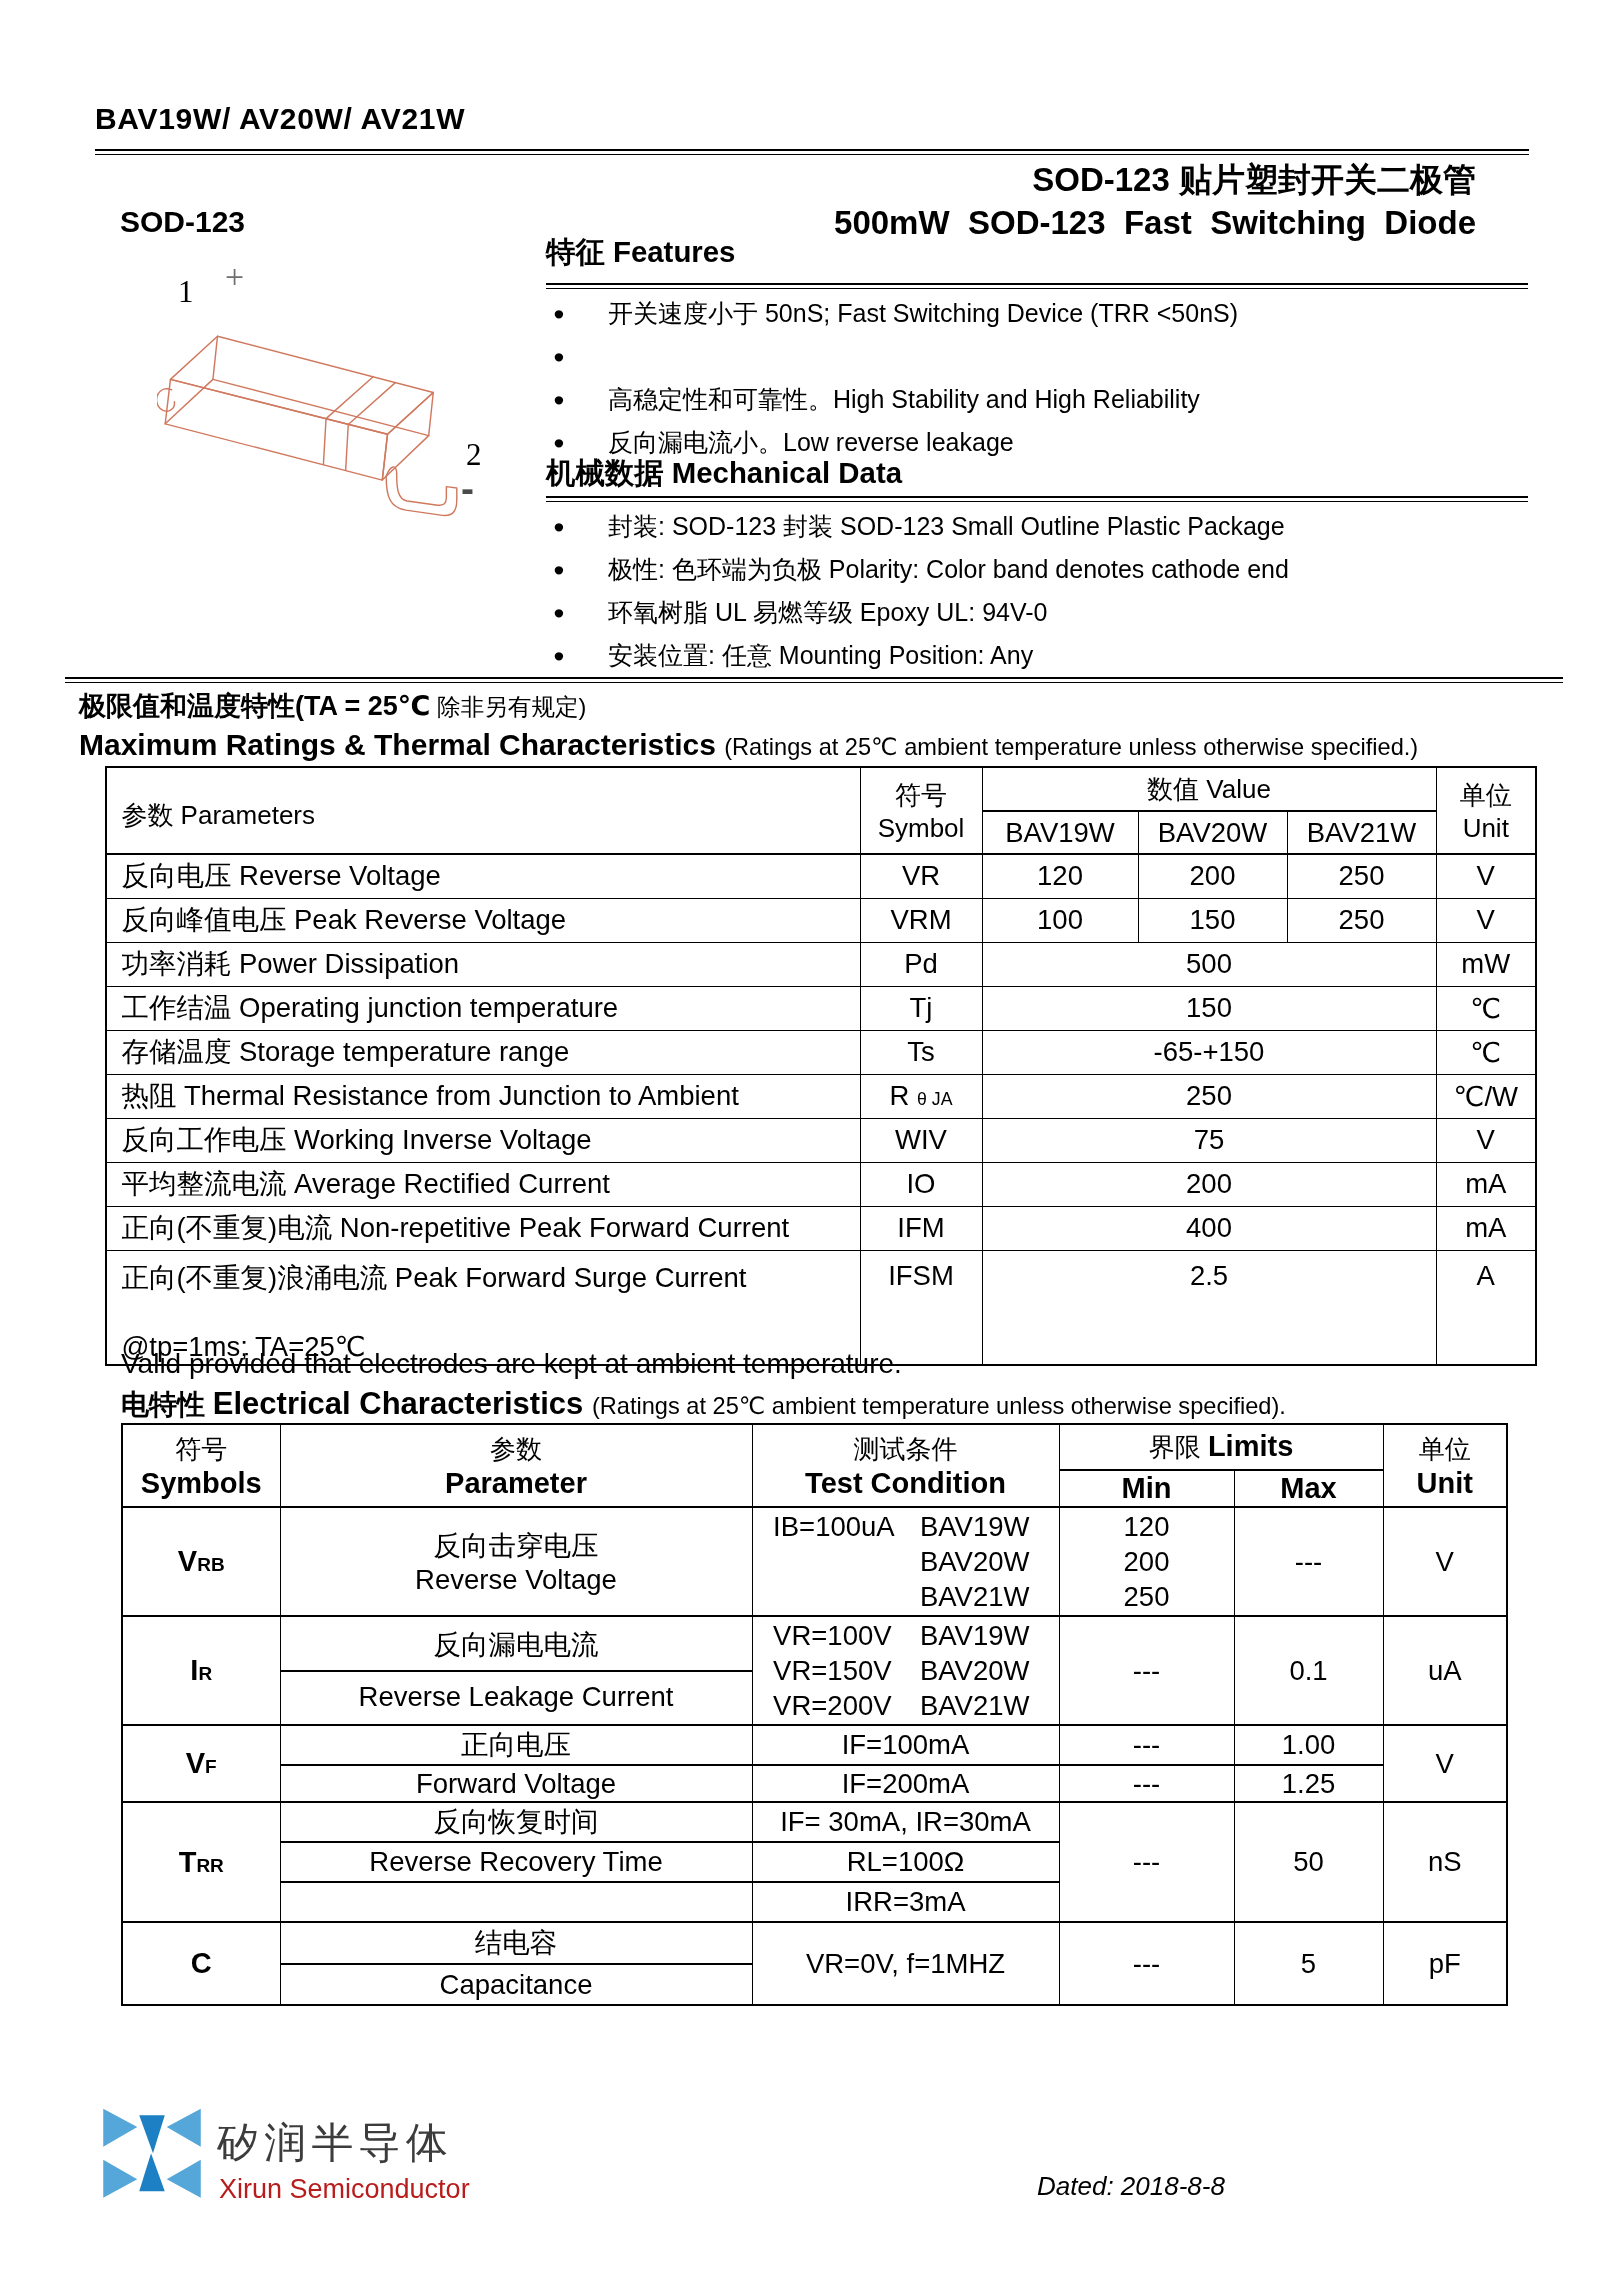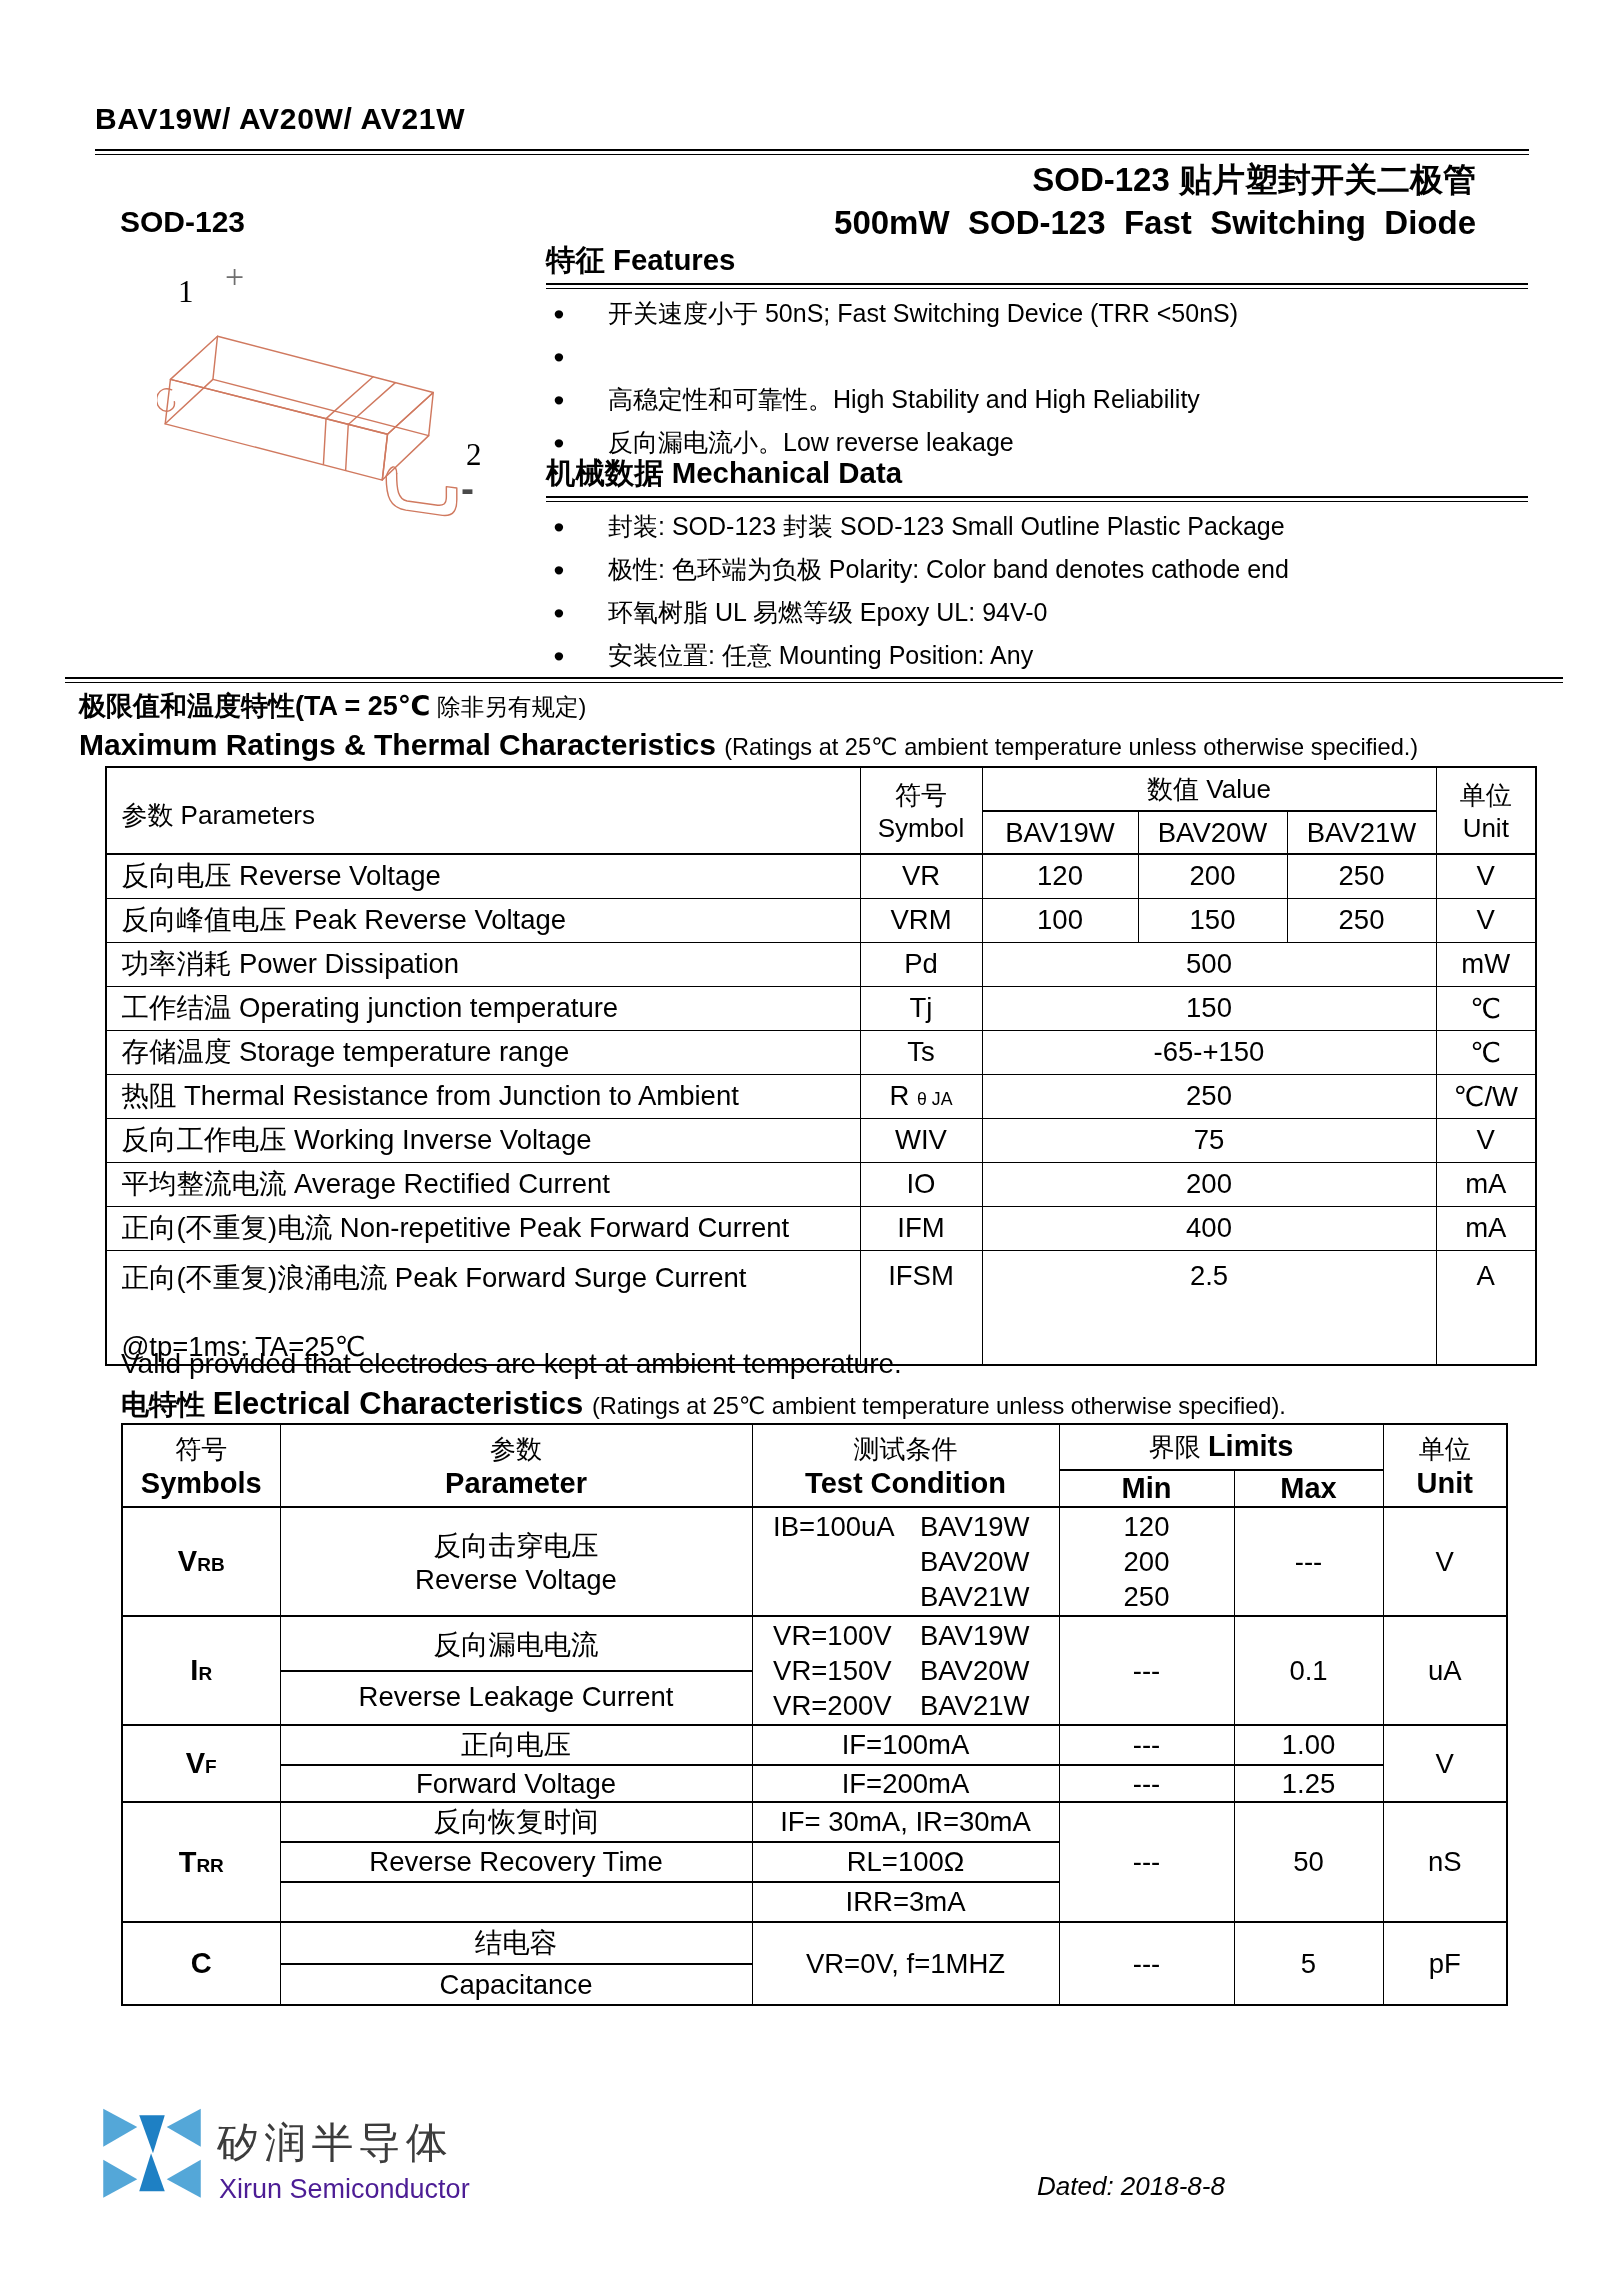--- a/index.html
+++ b/index.html
@@ -13,21 +13,21 @@
   .rule{border-top:2.6px solid #000;border-bottom:1.3px solid #000;height:3.3px;}
   
   .partnums{left:95px;top:102px;font-size:30px;font-weight:bold;letter-spacing:0.7px;}
   .rule1{left:95px;top:149px;width:1434px;}
   .titleblock{left:654px;top:158px;width:822px;text-align:right;}
   .title-cn{font-size:33px;font-weight:bold;line-height:43px;}
   .title-en{font-size:33px;font-weight:bold;line-height:43px;word-spacing:9.2px;}
   .pkg-label{left:120px;top:205px;font-size:30px;font-weight:bold;}
   
   .sec-head{font-size:29.4px;font-weight:bold;}
-  .feat-head{left:546px;top:241px;}
+  .feat-head{left:546px;top:233px;}
   .feat-rule{left:546px;top:283px;width:982px;}
   .mech-head{left:546px;top:454px;}
   .mech-rule{left:546px;top:496px;width:982px;}
   .bullets{width:995px;}
   .feat-bullets{left:553px;top:292px;}
   .mech-bullets{left:553px;top:505px;}
   .bullet-row{display:flex;align-items:center;height:43px;}
   .dot{width:55px;font-size:19.6px;line-height:1;}
   .bullet-text{font-size:25px;white-space:nowrap;}
   
@@ -73,21 +73,21 @@
   .tc-row{display:flex;justify-content:space-between;line-height:35px;}
   .tc-dev{width:118px;text-align:left;}
   .min3 div{line-height:35px;}
   .footnote{left:121px;top:1348px;font-size:28px;}
   .ec-head{left:121px;top:1386px;font-size:28px;font-weight:bold;}
   .ec-head .en{font-size:31px;}
   .ec-head .note{font-size:23.6px;font-weight:normal;}
   
   .logo{left:98px;top:2106px;}
   .logo-cn{left:217px;top:2115px;font-size:42px;color:#3c3c3c;letter-spacing:5.2px;}
-  .logo-en{left:219px;top:2174px;font-size:27px;color:#4c1d95;}
+  .logo-en{left:219px;top:2174px;font-size:27px;color:#b91c1c;}
   .dated{left:1037px;top:2171px;font-size:26px;font-style:italic;}
 </style>
 </head>
 <body>
 
 <div class="page">
 
   <div class="abs partnums">BAV19W/ AV20W/ AV21W</div>
   <div class="abs rule rule1"></div>
   <div class="abs titleblock">

